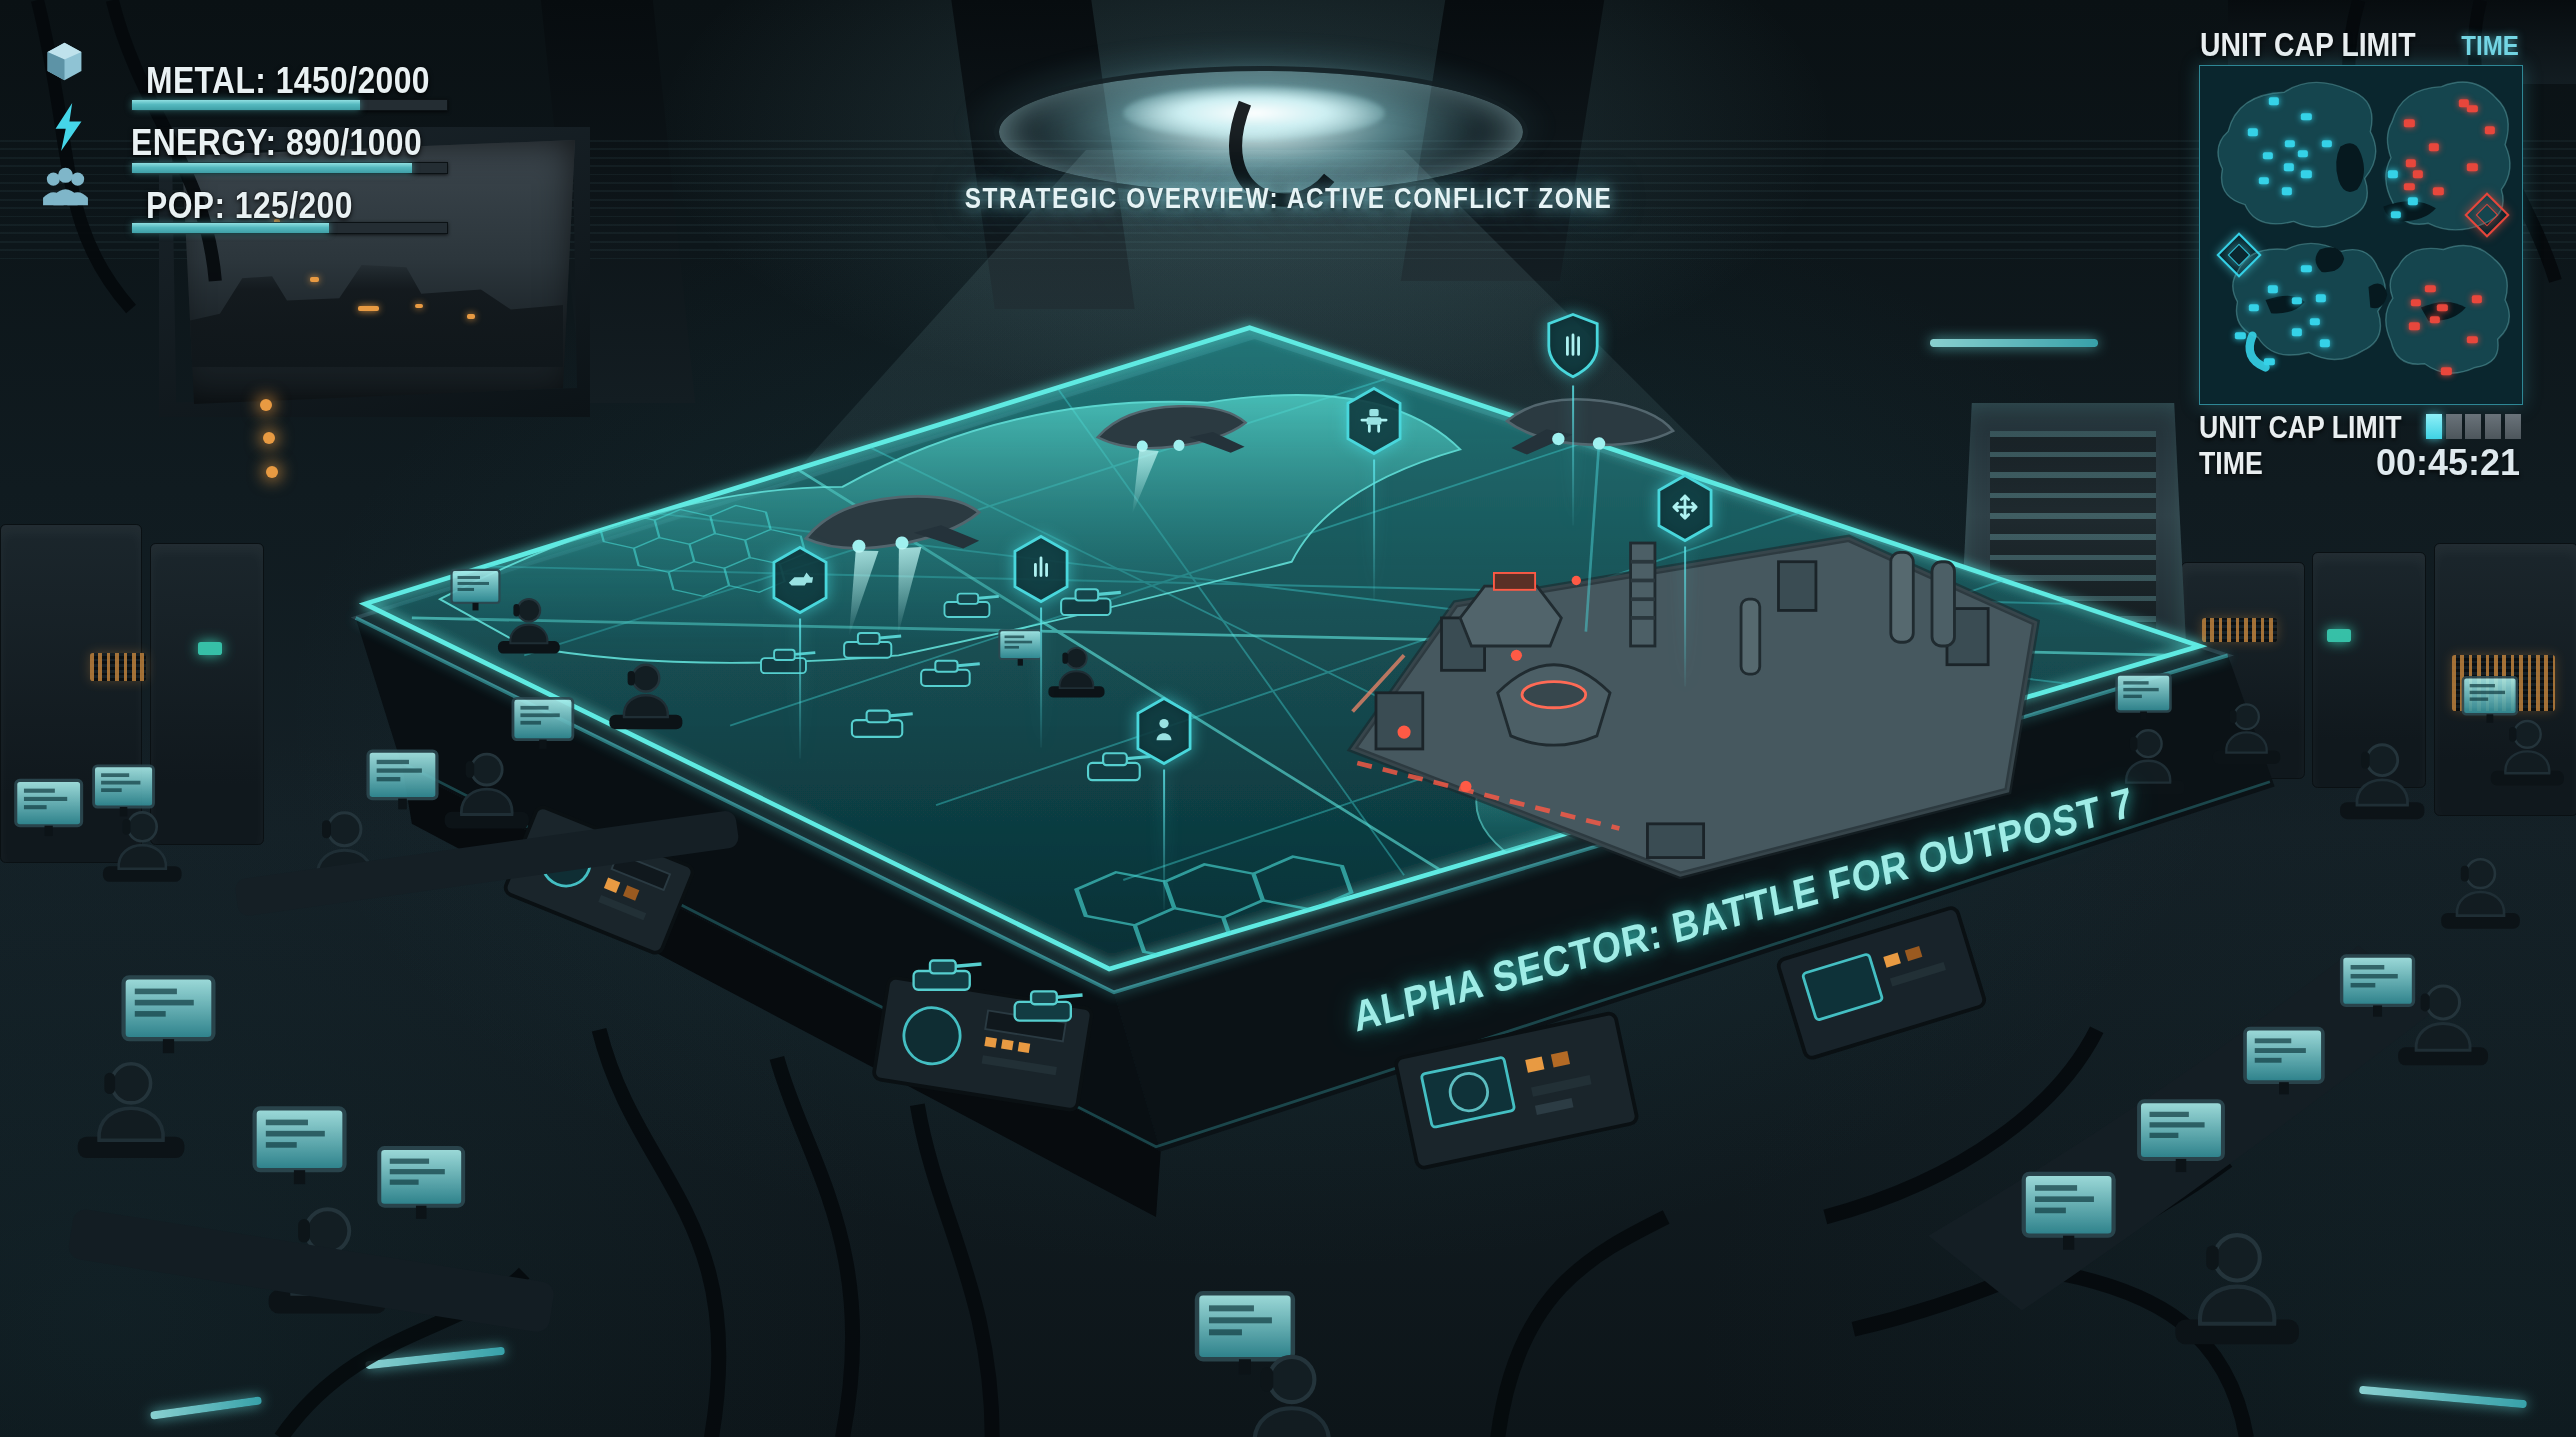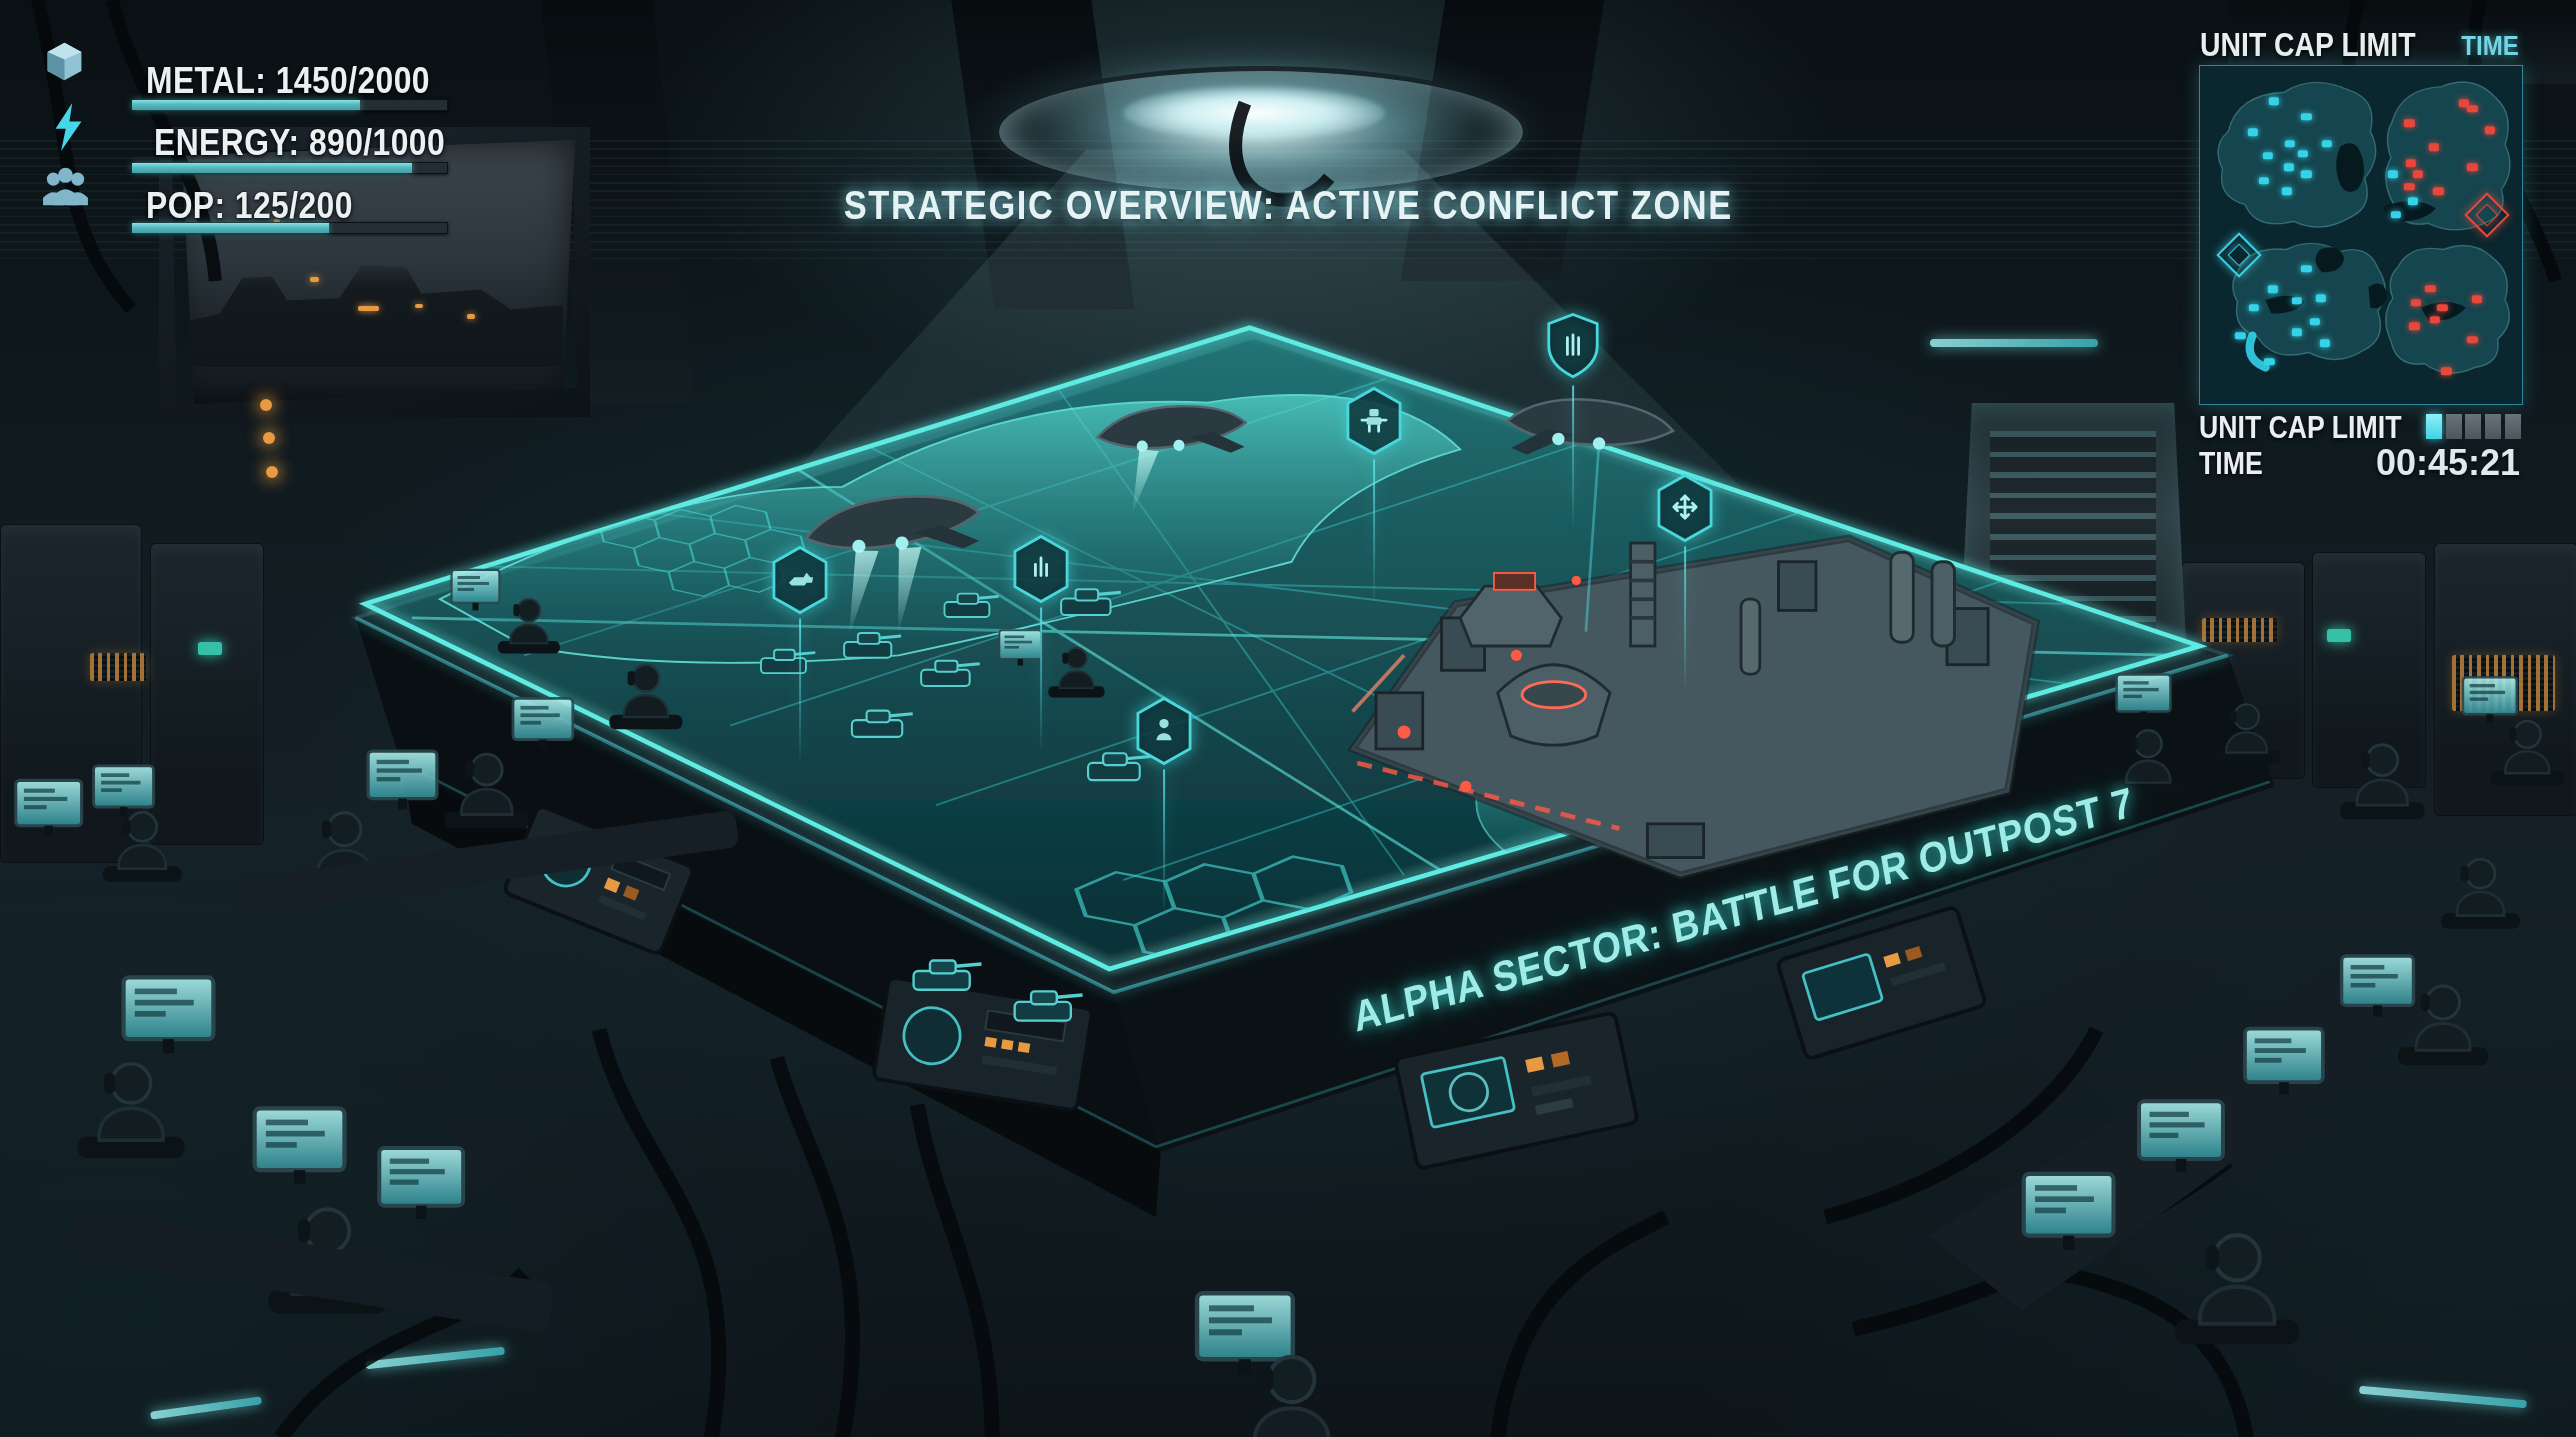--- a/index.html
+++ b/index.html
@@ -61,21 +61,21 @@
   .res-panel{position:absolute;left:37px;top:24px;width:393px;}
   .res-label{font-size:37px;font-weight:bold;color:var(--hud-text,#eef3f4);
     text-shadow:0 1.9px 5.6px rgba(0,0,0,.85),0 0 1.9px rgba(0,0,0,.9);letter-spacing:0.5px;margin-left:15px;}
   .res-bar{position:absolute;width:315px;height:10.3px;background:#242d33;border:0.9px solid #0b1114;
     box-shadow:0 0.9px 3.7px rgba(0,0,0,.7);}
   .res-fill{height:100%;background:linear-gradient(180deg,#8fdfe1,#55b9bf 45%,#3f9fa6);
     box-shadow:0 0 7.5px rgba(95,205,210,.55);}
   .res-icon{position:absolute;}
 
   
-  .title{position:absolute;left:0;top:182px;width:2576px;text-align:center;font-size:41px;font-weight:bold;
+  .title{position:absolute;left:0;top:182px;width:2576px;text-align:center;font-size:29px;font-weight:bold;
     color:#e6f3f5;letter-spacing:1.9px;text-shadow:0 0 15px rgba(150,230,240,.85),0 0 37px rgba(90,190,205,.5),0 1.9px 3.7px rgba(0,0,0,.6);}
   .title .cond{transform:scaleX(.84);transform-origin:50% 50%;}
 
   
   .mm-header-label{position:absolute;left:2200px;top:26px;font-size:33px;font-weight:bold;color:#e9eef0;
     text-shadow:0 1.9px 4.7px rgba(0,0,0,.8);}
   .mm-header-time{position:absolute;left:2349px;top:30px;width:170px;text-align:right;font-size:28px;font-weight:bold;
     color:#74d6e4;text-shadow:0 0 9.4px rgba(90,210,225,.7);}
   .minimap{position:absolute;left:2199px;top:65px;width:322px;height:338px;background:#0a262e;
     border:1.9px solid #2e8795;box-shadow:0 0 17px rgba(60,160,175,.35),inset 0 0 28px rgba(0,0,0,.6);}
@@ -494,21 +494,21 @@
       <path d="M25 24 L25 46 L7 36 L7 16 Z" fill="#5d93a6"></path>
     </svg>
     <span class="res-label abs" style="left:94px;top:36px;"><span class="cond">METAL: 1450/2000</span></span>
     <div class="res-bar abs" style="left:94px;top:75px;">
         <div class="res-fill" style="width: 72.5%;"></div>
       </div>
 
     <svg class="res-icon" style="left:13px;top:77px;" width="37" height="52" viewBox="0 0 40 56">
       <polygon points="24,2 6,30 17,30 12,54 34,22 21,22" fill="#45d6e8"></polygon>
     </svg>
-    <span class="res-label abs" style="left:102px;top:98px;"><span class="cond">ENERGY: 890/1000</span></span>
+    <span class="res-label abs" style="left:79px;top:98px;"><span class="cond">ENERGY: 890/1000</span></span>
     <div class="res-bar abs" style="left:94px;top:138px;">
         <div class="res-fill" style="width: 89%;"></div>
       </div>
 
     <svg class="res-icon" style="left:3.7px;top:142px;" width="49" height="43" viewBox="0 0 52 46">
       <g fill="#7fb6c9">
         <circle cx="13" cy="14" r="7"></circle>
           <path d="M2 34 q11 -12 22 0 l0 8 -22 0 Z"></path>
         <circle cx="39" cy="14" r="7"></circle>
           <path d="M28 34 q11 -12 22 0 l0 8 -22 0 Z"></path>

